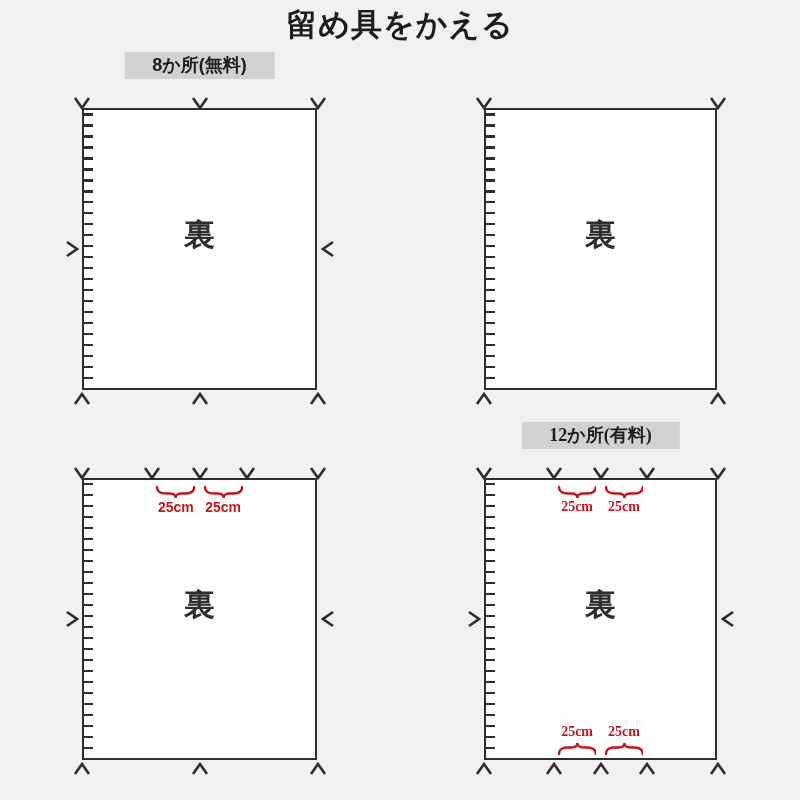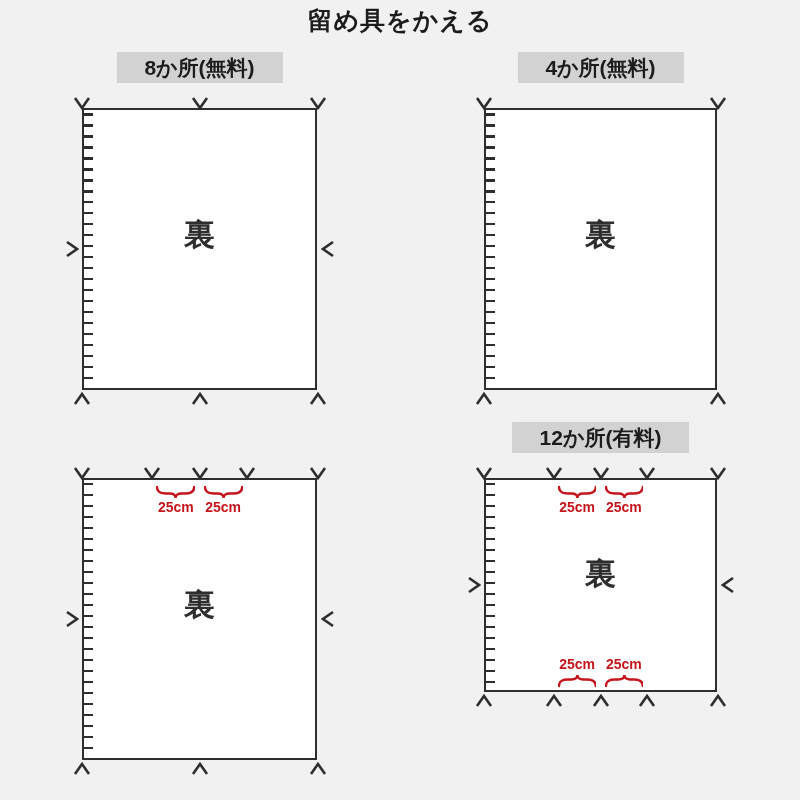--- a/index.html
+++ b/index.html
@@ -9,35 +9,35 @@
   *{margin:0;padding:0;box-sizing:border-box;}
   html,body{width:800px;height:800px;}
   body{
     background:var(--bg);
     font-family:"Liberation Sans","DejaVu Sans",sans-serif;
     position:relative;overflow:hidden;
   }
   .stage{position:absolute;inset:0;}
   .title{
     position:absolute;top:4px;left:0;width:100%;
-    text-align:center;font-size:25px;font-weight:bold;color:var(--text);
+    text-align:center;font-size:31px;font-weight:bold;color:var(--text);
     letter-spacing:1px;
   }
   .panel{
     position:absolute;background:var(--panel-bg);
     border:2.5px solid var(--line);
   }
   .p0{left:82px;top:108px;width:235px;height:282px;}
   .p1{left:484px;top:108px;width:233px;height:282px;}
   .p2{left:82px;top:478px;width:235px;height:282px;}
-  .p3{left:484px;top:478px;width:233px;height:214px;}
+  .p3{left:484px;top:478px;width:233px;height:282px;font-family:Liberation Serif, serif;}
   .option-label{
     position:absolute;top:-58px;left:50%;transform:translateX(-50%);
     background:var(--label-bg);color:var(--text);
-    font-size:21px;font-weight:bold;line-height:1.3;
+    font-size:18px;font-weight:bold;line-height:1.3;
     padding:2px 28px;white-space:nowrap;
   }
   .overlay{position:absolute;inset:-2.5px;}
   .hatch{
     position:absolute;left:2.5px;top:5px;bottom:5px;width:9px;
     background:repeating-linear-gradient(
       to bottom,
       var(--line) 0px, var(--line) 2.5px,
       transparent 2.5px, transparent 11px);
   }
@@ -88,21 +88,20 @@
         <svg width="15" height="18" viewBox="0 0 15 18" class="mark mark-right">
           <polyline points="3,2 13,9 3,16" fill="none" stroke="#2e2e2e" stroke-width="2.6"></polyline>
         </svg>
         <svg width="15" height="18" viewBox="0 0 15 18" class="mark mark-left">
           <polyline points="12,2 2,9 12,16" fill="none" stroke="#2e2e2e" stroke-width="2.6"></polyline>
         </svg>
       </div>
   </section>
 
   <section class="panel p1">
-    <div class="option-label">4か所(無料)</div>
     <div class="overlay">
       <div class="hatch"></div>
       <div class="back-label">裏</div>
     <svg width="18" height="15" viewBox="0 0 18 15" class="mark mark-down" style="left: 0%;">
           <polyline points="2,3 9,13 16,3" fill="none" stroke="#2e2e2e" stroke-width="2.6"></polyline>
         </svg>
         <svg width="18" height="15" viewBox="0 0 18 15" class="mark mark-down" style="left: 100%;">
           <polyline points="2,3 9,13 16,3" fill="none" stroke="#2e2e2e" stroke-width="2.6"></polyline>
         </svg>
         <svg width="18" height="15" viewBox="0 0 18 15" class="mark mark-up" style="left: 0%;">

